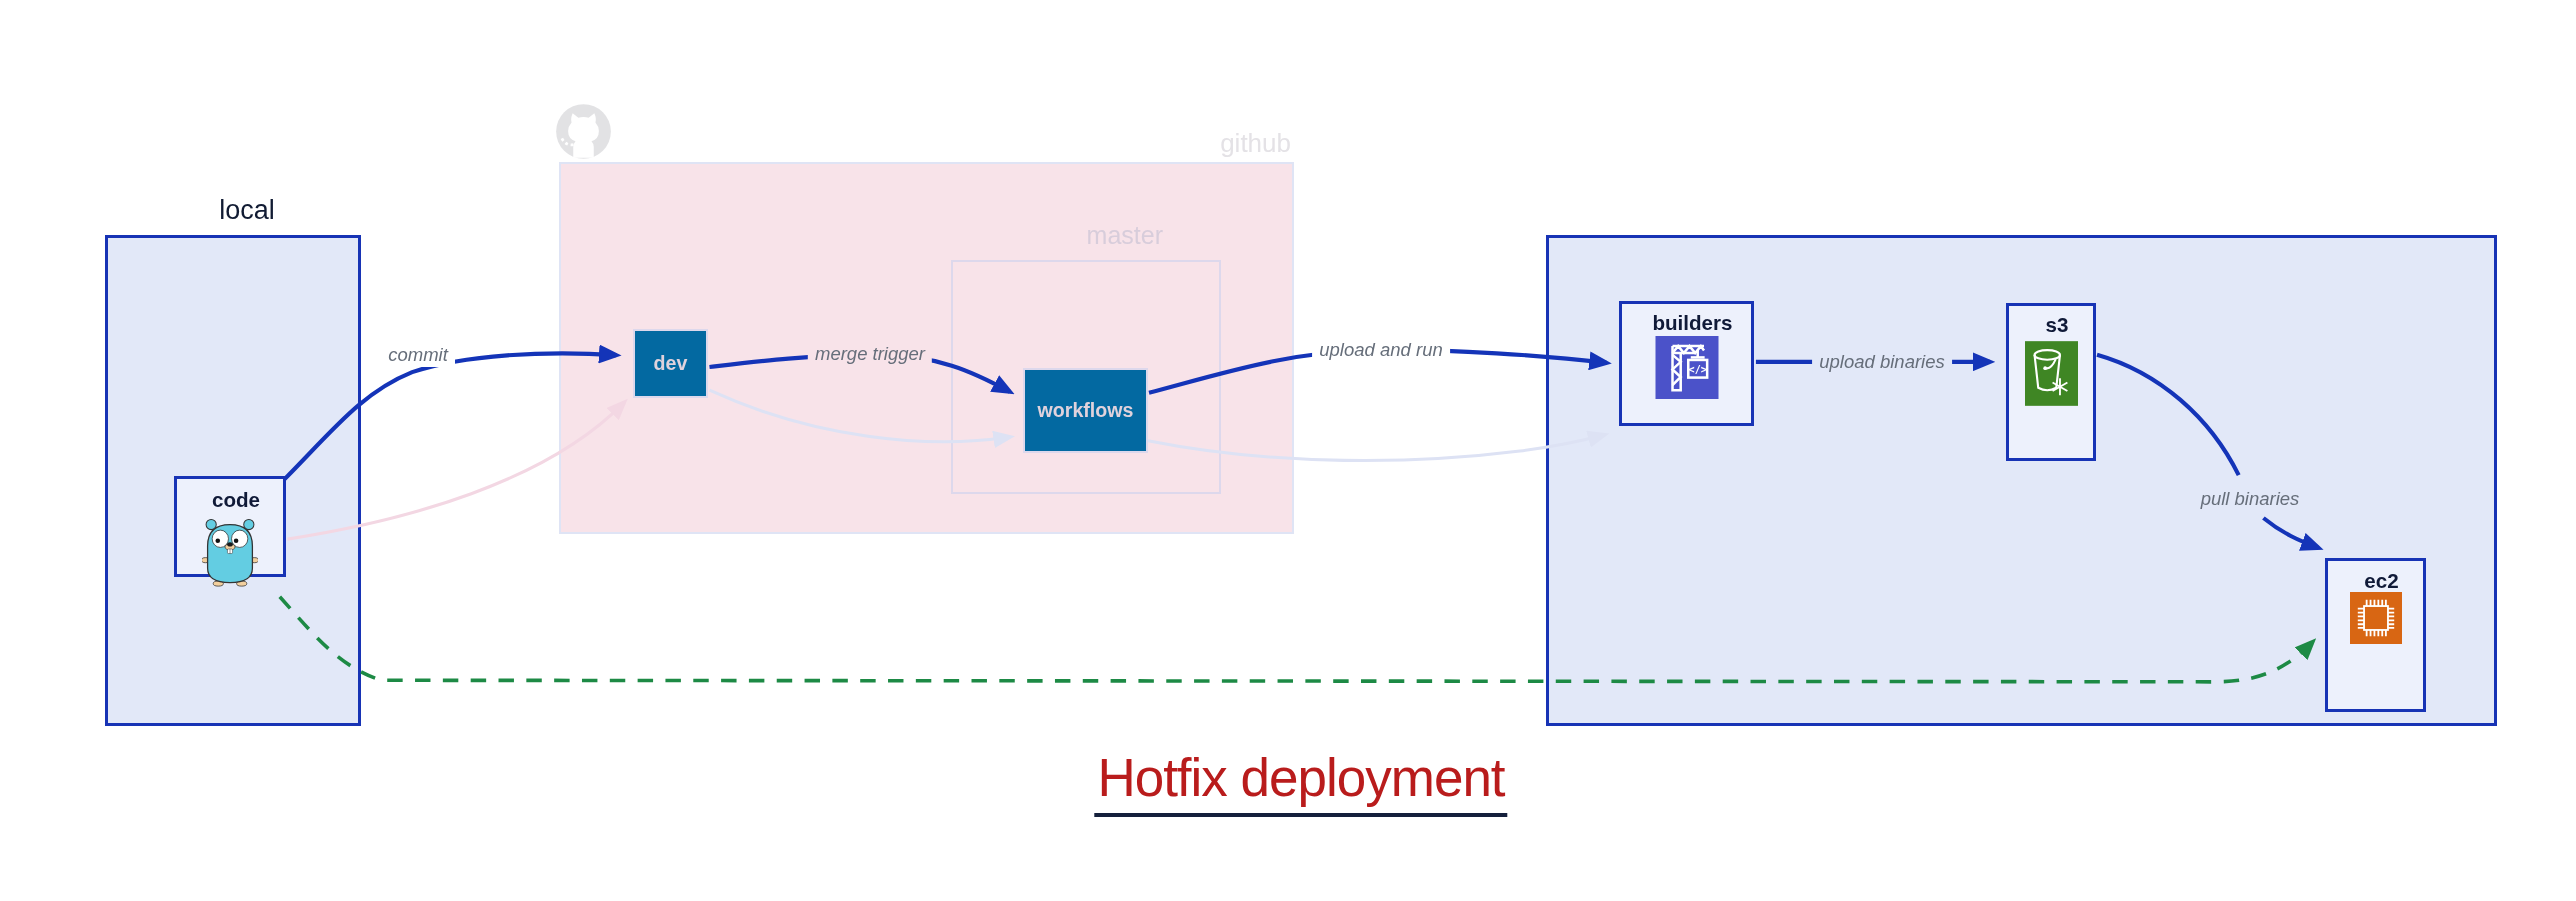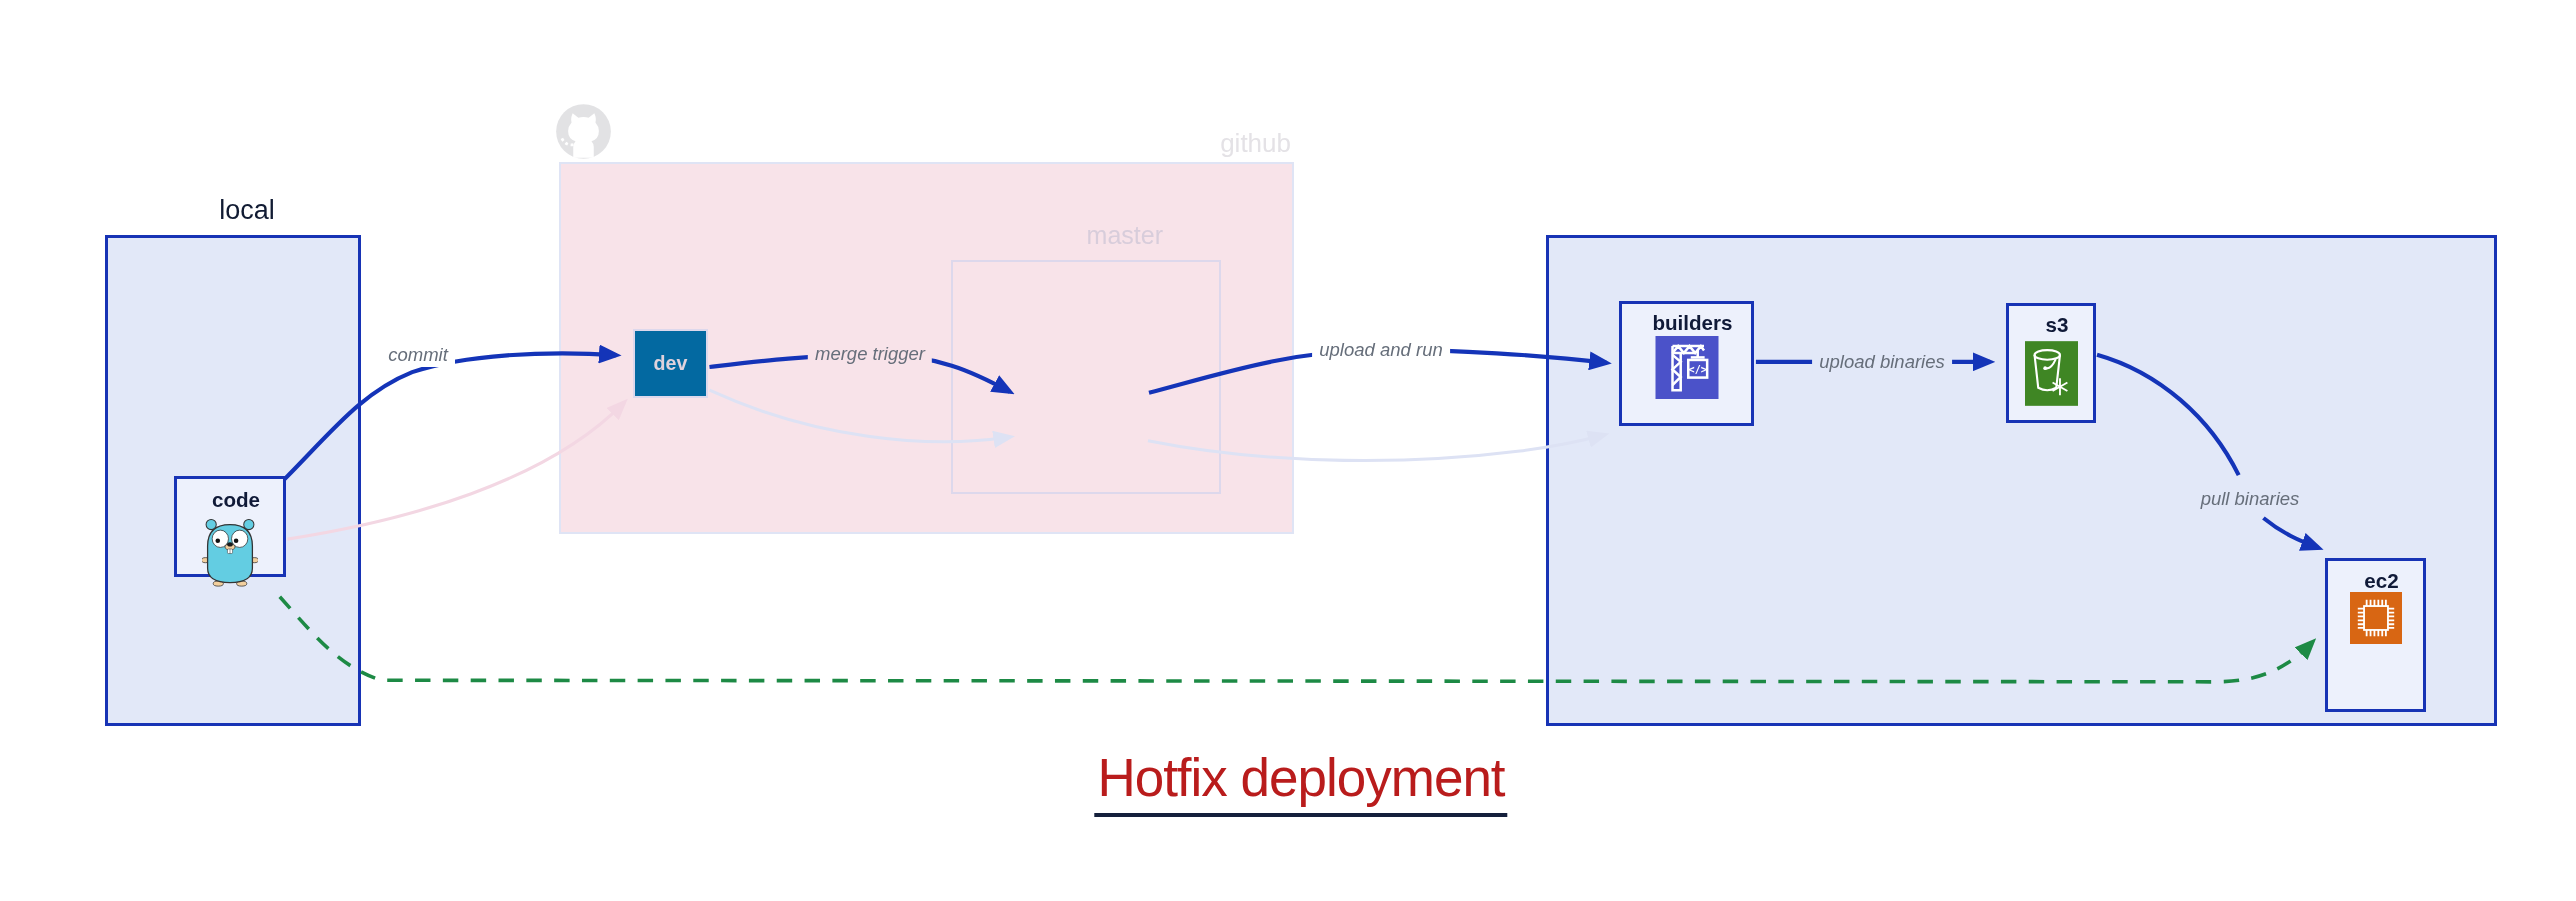--- a/index.html
+++ b/index.html
@@ -119,20 +119,23 @@
       <ellipse cx="55" cy="57" rx="5.5" ry="4" fill="#1b1b1b"></ellipse>
       <rect x="50" y="66" width="10" height="9" rx="2" fill="#fff" stroke="#333" stroke-width="1"></rect>
       <line x1="55" y1="66" x2="55" y2="75" stroke="#333" stroke-width="1"></line>
     </svg>
   </div>
 
   <div class="ghost-node" style="left:633px;top:329px;width:75px;height:69px;">
     <span class="glabel">dev</span>
   </div>
 
+  <div class="ghost-node" style="left:1023px;top:368px;width:125px;height:85px;">
+    <span class="glabel">workflows</span>
+  </div>
 
   <div class="node" style="left:1619px;top:301px;width:135px;height:125px;">
     <div class="node-label" style="top:7.2px;">builders</div>
   </div>
   <div class="icon-box" style="left:1655px;top:336px;width:64px;height:63px;">
     <svg viewBox="0 0 100 100">
       <rect x="0" y="0" width="100" height="100" fill="#4b52c9"></rect>
       <g stroke="#ffffff" stroke-width="4" fill="none">
         <path d="M27,16 h50"></path>
         <path d="M27,27 h36"></path>
@@ -140,21 +143,21 @@
         <path d="M27,16 v70 h13 V27"></path>
         <path d="M27,30 L40,41 L27,53 L40,65 L27,78"></path>
         <path d="M67,22 v12"></path>
         <path d="M56,34 h22"></path>
         <rect x="52" y="38" width="30" height="28"></rect>
       </g>
       <text x="67" y="59" fill="#ffffff" font-size="16" font-weight="bold" text-anchor="middle" font-family="'DejaVu Sans Mono',monospace">&lt;/&gt;</text>
     </svg>
   </div>
 
-  <div class="node" style="left:2006px;top:303px;width:90px;height:120px;">
+  <div class="node" style="left:2006px;top:303px;width:90px;height:158px;">
     <div class="node-label" style="top:7.2px;">s3</div>
   </div>
   <div class="icon-box" style="left:2025px;top:341px;width:53px;height:65px;">
     <svg viewBox="0 0 100 122">
       <rect x="0" y="0" width="100" height="122" fill="#3f8624"></rect>
       <g stroke="#ffffff" stroke-width="4" fill="none">
         <ellipse cx="42" cy="26" rx="24" ry="9"></ellipse>
         <path d="M18,26 L25,88 Q42,97 59,88 L66,26"></path>
         <path d="M58,34 Q49,54 39,51"></path>
       </g>

